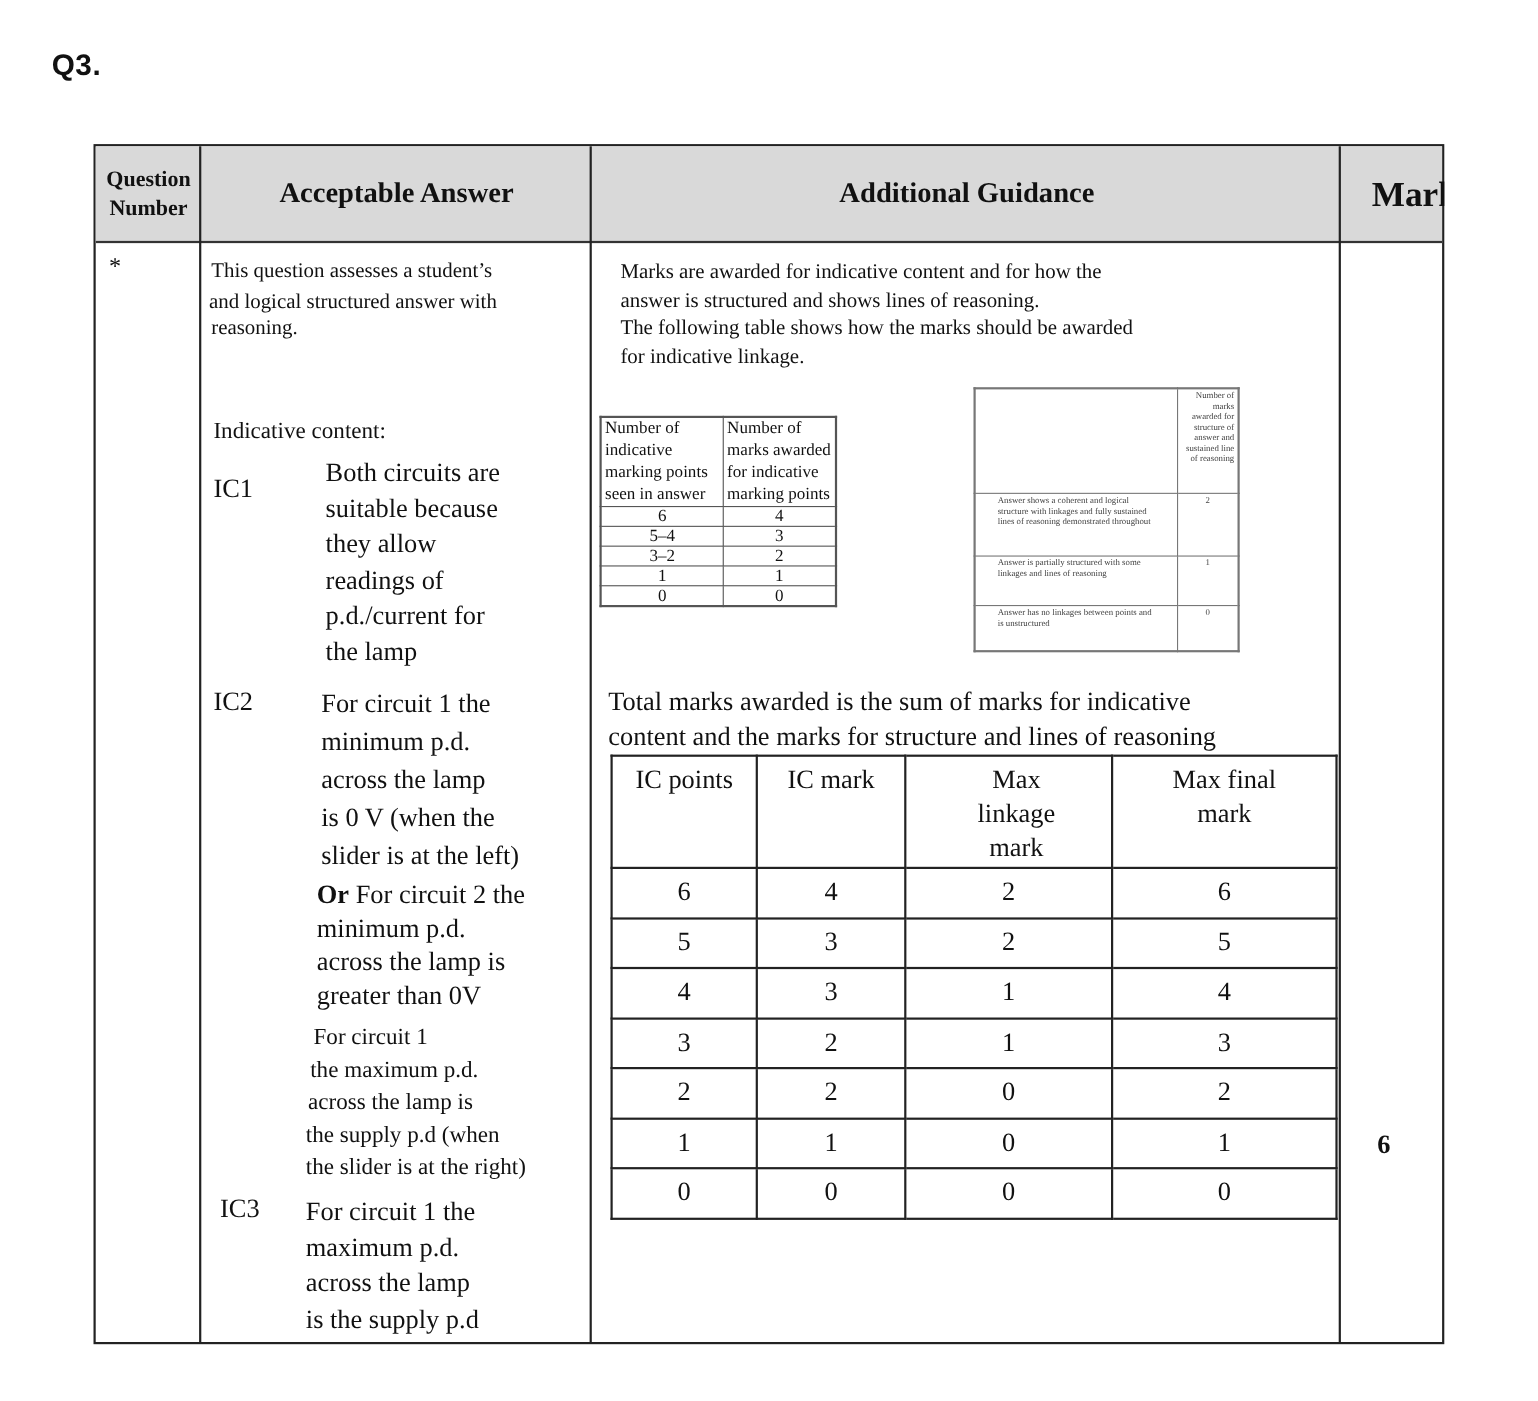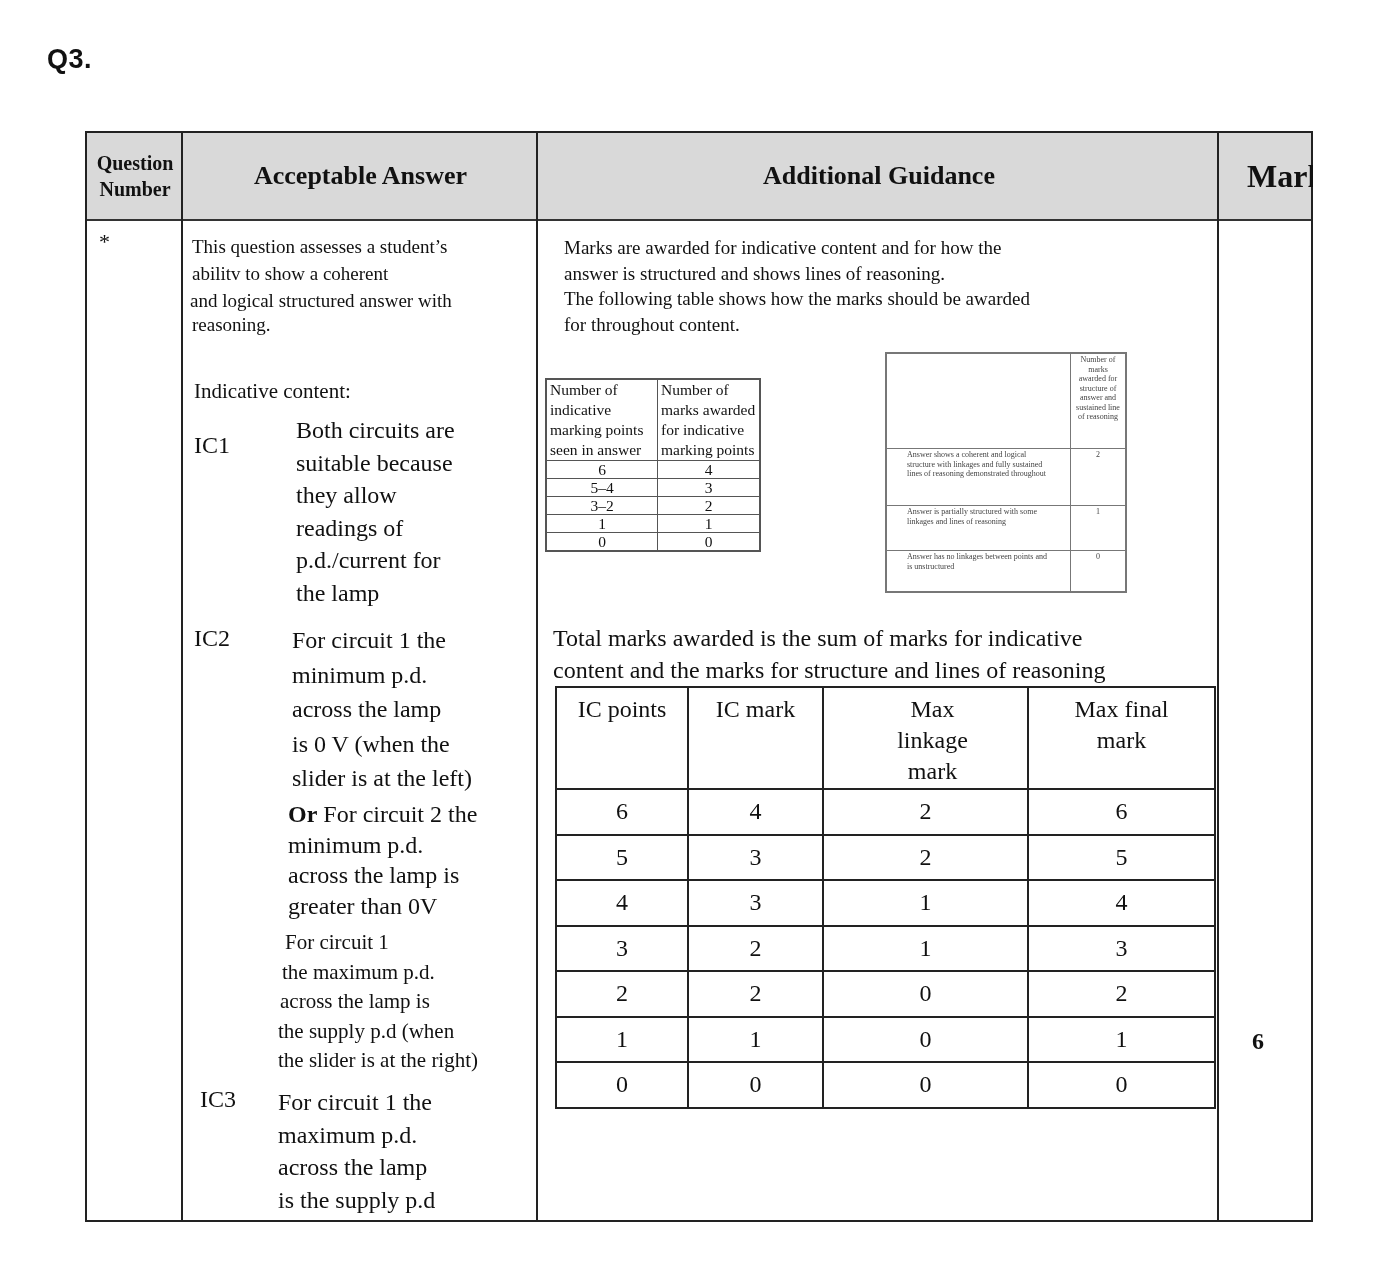--- a/index.html
+++ b/index.html
@@ -66,21 +66,20 @@
       <span>Additional Guidance</span>
     </div>
   <div class="hcell h-mk">
       <span>Mark</span>
     </div>
 
   <div class="star">*</div>
 
   <div class="aa">
     <div class="intro">This question assesses a student’s</div>
-    <div class="intro" style="line-height:26px">abilitv to show a coherent</div>
     <div class="intro" style="margin-left:-2px">and logical structured answer with</div>
     <div class="intro" style="line-height:20px">reasoning.</div>
   </div>
   <div class="ind-label">Indicative content:</div>
 
   <div class="ic-label" style="left:107px;top:299px">IC1</div>
   <div class="ic" style="left:209px;top:281px">
     <div>Both circuits are</div>
     <div>suitable because</div>
     <div>they allow</div>
@@ -116,21 +115,21 @@
     <div>For circuit 1 the</div>
     <div>maximum p.d.</div>
     <div>across the lamp</div>
     <div>is the supply p.d</div>
   </div>
 
   <div class="ag-intro">
     <div>Marks are awarded for indicative content and for how the</div>
     <div>answer is structured and shows lines of reasoning.</div>
     <div>The following table shows how the marks should be awarded</div>
-    <div>for throughout content.</div>
+    <div>for indicative linkage.</div>
   </div>
 
   <table class="t1">
     <tbody>
         <tr>
       <th style="width:104px">Number of indicative marking points seen in answer</th>
       <th>Number of marks awarded for indicative marking points</th>
     </tr>
     <tr>
           <td>6</td>
@@ -152,21 +151,21 @@
           <td>0</td>
           <td>0</td>
         </tr>
   </tbody>
     </table>
 
   <table class="t2">
     <tbody>
         <tr>
       <td style="height:92px"></td>
-      <td class="v" style="text-align:center">Number of marks awarded for structure of answer and sustained line of reasoning</td>
+      <td class="v" style="text-align:right">Number of marks awarded for structure of answer and sustained line of reasoning</td>
     </tr>
     <tr>
       <td style="height:54px">Answer shows a coherent and logical structure with linkages and fully sustained lines of reasoning demonstrated throughout</td>
       <td class="v">2</td>
     </tr>
     <tr>
       <td style="height:42px">Answer is partially structured with some linkages and lines of reasoning</td>
       <td class="v">1</td>
     </tr>
     <tr>
@@ -179,21 +178,21 @@
   <div class="total-text">
     <div>Total marks awarded is the sum of marks for indicative</div>
     <div>content and the marks for structure and lines of reasoning</div>
   </div>
 
   <table class="t3">
     <tbody>
         <tr>
       <th style="width:132px">IC points</th>
       <th style="width:135px">IC mark</th>
-      <th style="width:205px;padding-left:50px;padding-right:36px">Max linkage mark</th>
+      <th style="width:188px;padding-left:50px;padding-right:36px">Max linkage mark</th>
       <th style="padding-left:45px;padding-right:45px">Max final mark</th>
     </tr>
     <tr>
           <td>6</td>
           <td>4</td>
           <td>2</td>
           <td>6</td>
         </tr>
     <tr>
           <td>5</td>

